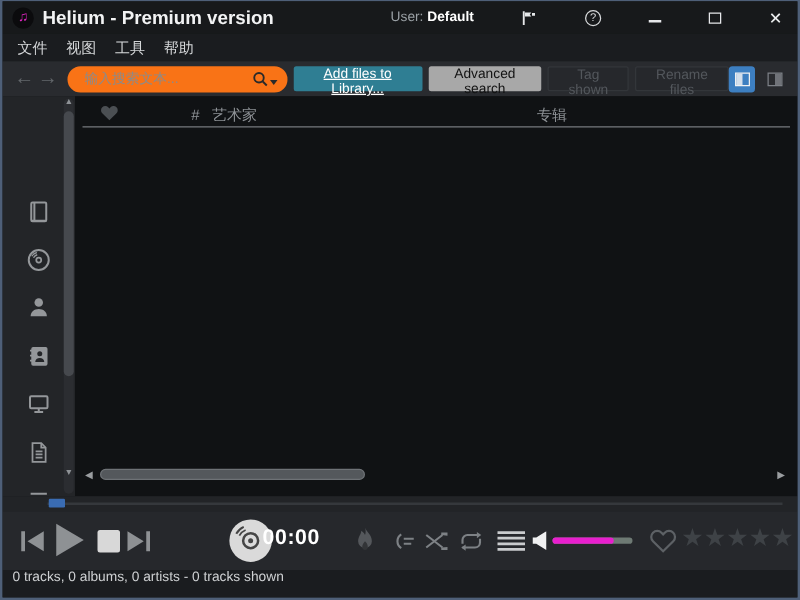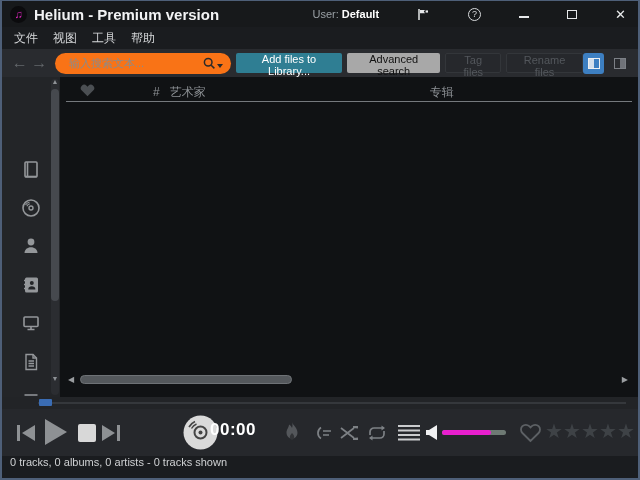--- a/index.html
+++ b/index.html
@@ -35,21 +35,21 @@
 
   
   .toolbar { height:28px; background:#292b2f; display:flex; align-items:center; padding:0 8px; flex:0 0 auto; }
   .nav-arrow { color:#63676b; font-size:16px; line-height:1; width:22px; text-align:center; }
   .search-pill { margin-left:6px; width:176px; height:21px; background:#f97316; border-radius:11px; display:flex; align-items:center; padding:0 8px 0 12px;justify-content:flex-end; }
   .search-pill input { flex:1; border:none; outline:none; background:transparent; font-size:11px; color:#333; min-width:0; }
   .search-pill input::placeholder { color:#8b8b8b; }
   .mag { flex:0 0 auto; display:flex; align-items:center; }
   .mag-caret { width:0; height:0; border-left:3px solid transparent; border-right:3px solid transparent; border-top:4px solid #2a2a2a; margin-left:1px; margin-top:5px; }
   .tool-btn { height:20px; border:none; border-radius:2px; font-size:11px; padding:0 9px; margin-left:5px; cursor:default; }
-  .btn-primary { background:#2f7e93; color:#ffffff; }
+  .btn-primary { background:#2f7e93; color:#ffffff;text-decoration:underline; }
   .btn-secondary { background:#a8a8a8; color:#121212; }
   .btn-disabled { background:#26282c; color:#53575c; border:1px solid #33363a; }
   .layout-toggles { margin-left:auto; display:flex; gap:5px; align-items:center; }
   .layout-btn { width:21px; height:21px; border-radius:3px; display:flex; align-items:center; justify-content:center; }
   .layout-btn.active { background:#3d7fc1; }
   .pane-icon { width:12px; height:11px; border:1.5px solid #eef0f2; display:flex; }
   .pane-icon .half { width:5px; height:100%; background:#eef0f2; opacity:.85; }
   .layout-btn.inactive .pane-icon { border-color:#7c8086; }
   .layout-btn.inactive .pane-icon .half { background:#7c8086; margin-left:auto; }
 
@@ -140,21 +140,21 @@
       <span class="mag">
         <svg width="13" height="13" viewBox="0 0 13 13">
             <circle cx="5.2" cy="5.2" r="3.8" fill="none" stroke="#2a2a2a" stroke-width="1.5"></circle>
             <path d="M8.2 8.2l3.2 3.2" stroke="#2a2a2a" stroke-width="1.5"></path>
           </svg>
         <span class="mag-caret"></span>
       </span>
     </div>
     <button class="tool-btn btn-primary">Add files to Library...</button>
     <button class="tool-btn btn-secondary">Advanced search</button>
-    <button class="tool-btn btn-disabled">Tag files</button>
+    <button class="tool-btn btn-disabled">Tag shown</button>
     <button class="tool-btn btn-disabled">Rename files</button>
     <div class="layout-toggles">
       <span class="layout-btn active">
           <span class="pane-icon">
             <span class="half"></span>
           </span>
         </span>
       <span class="layout-btn inactive">
           <span class="pane-icon">
             <span class="half"></span>

